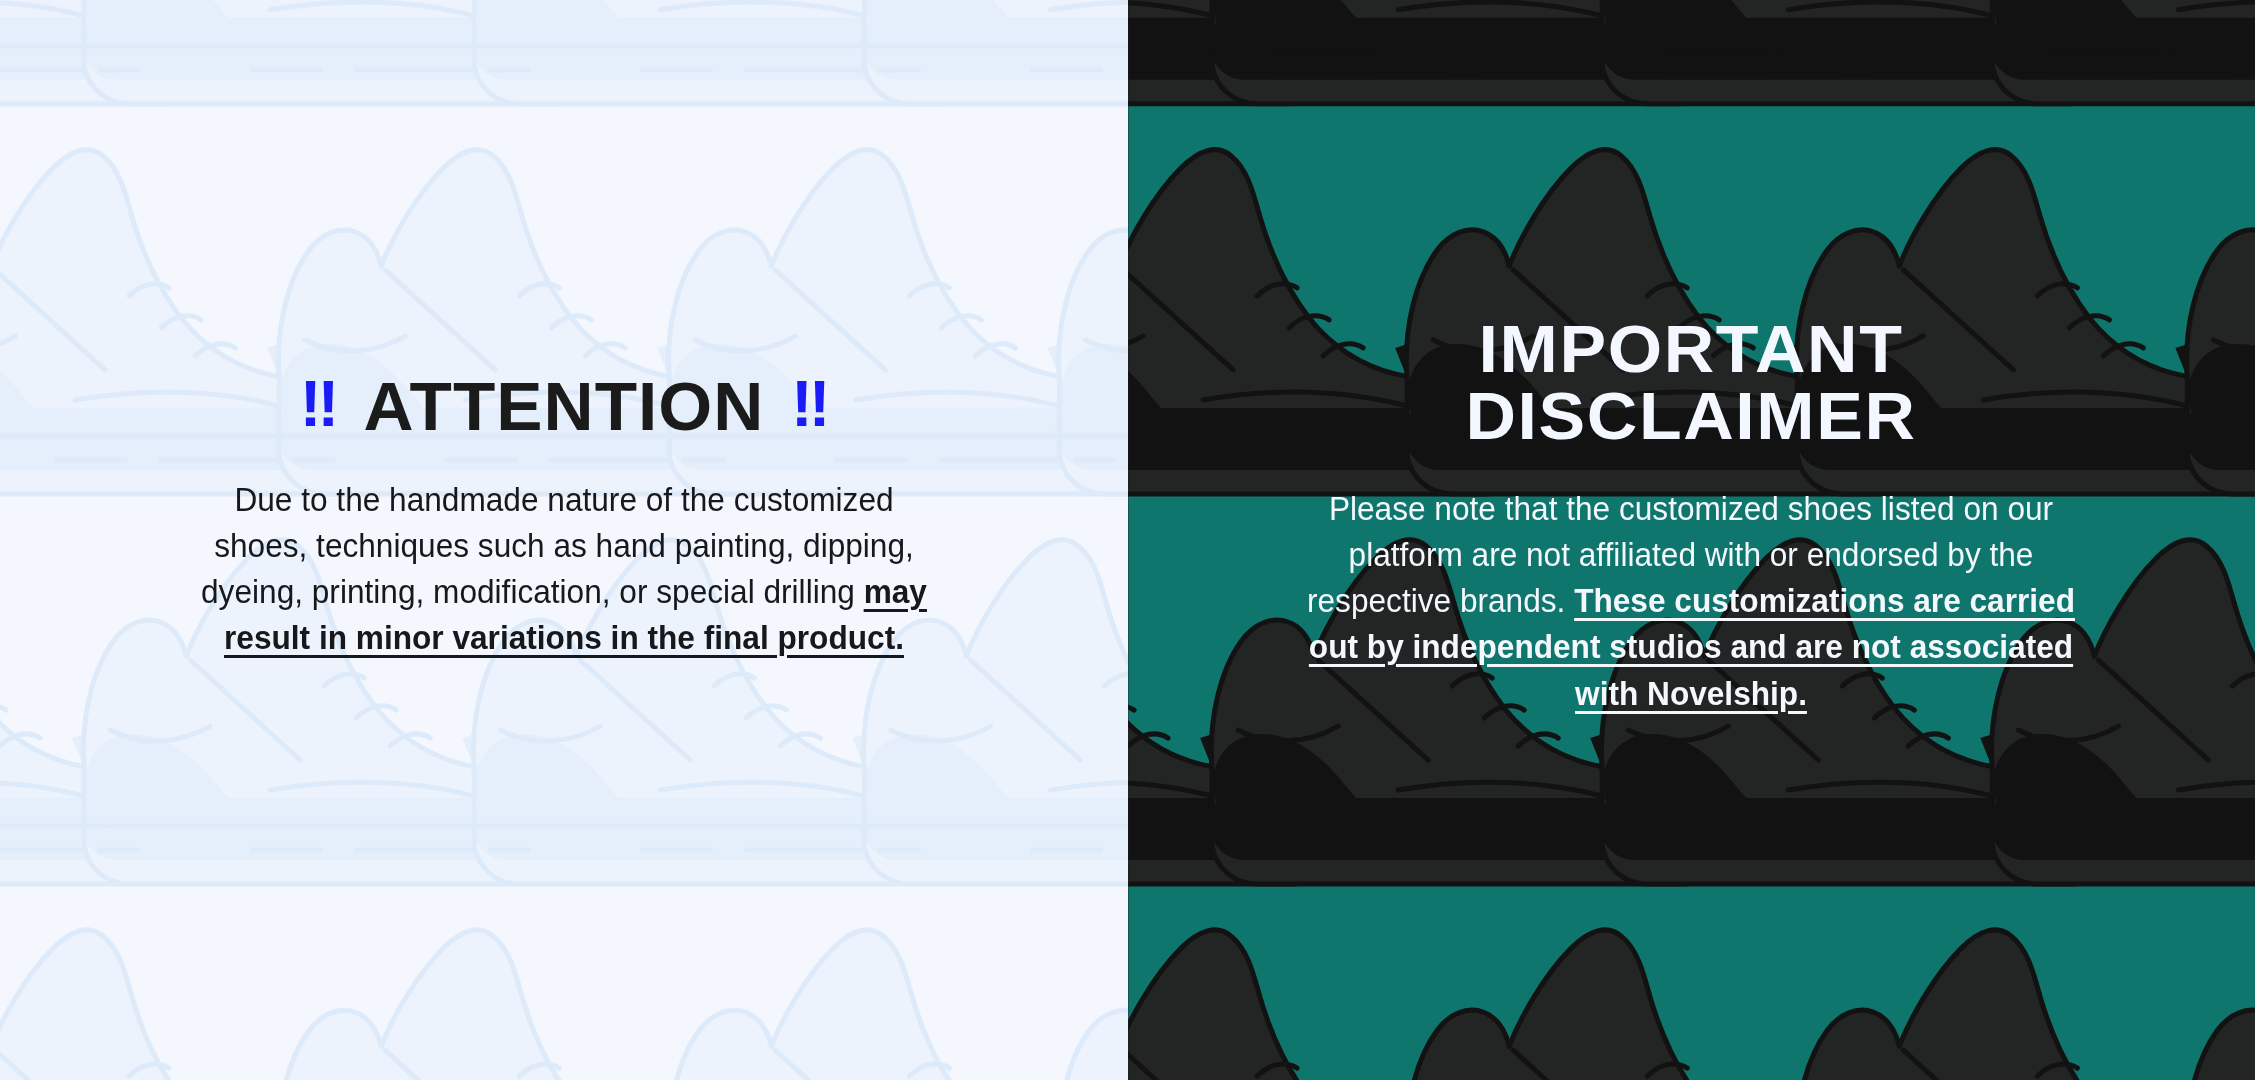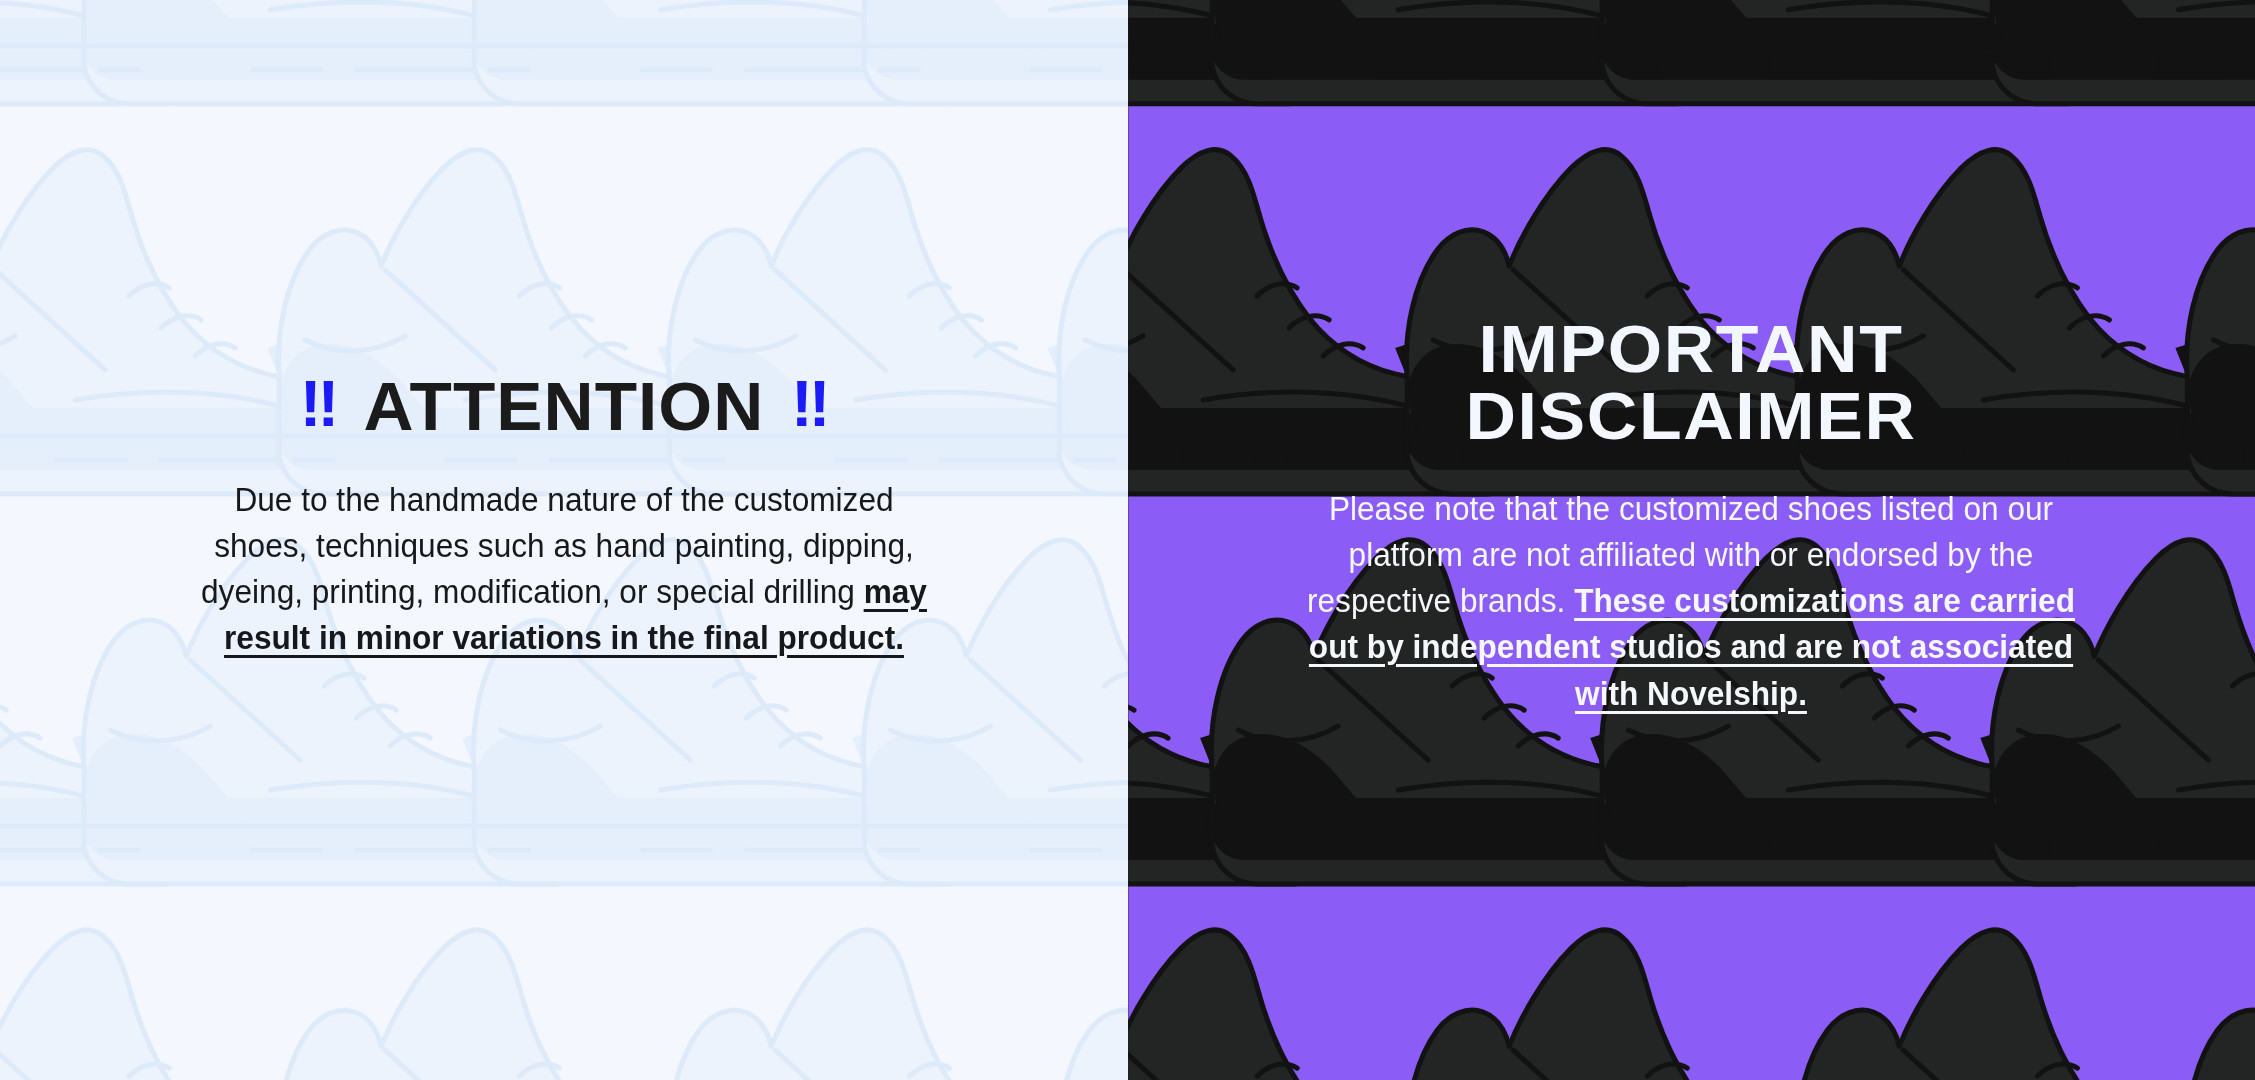--- a/index.html
+++ b/index.html
@@ -33,21 +33,21 @@
   
   .pattern {
     position: absolute;
     inset: -200px;
     pointer-events: none;
     z-index: 0;
   }
   .pattern svg { display: block; width: 100%; height: 100%; }
 
   .panel-light { background: #F4F8FE; }
-  .panel-dark  { background: #8b5cf6; }
+  .panel-dark  { background: #0f766e; }
 
   
   .content {
     position: relative;
     z-index: 2;
     text-align: center;
     transform: translateY(-24px);
   }
 
   .content-light { width: 790px; }

